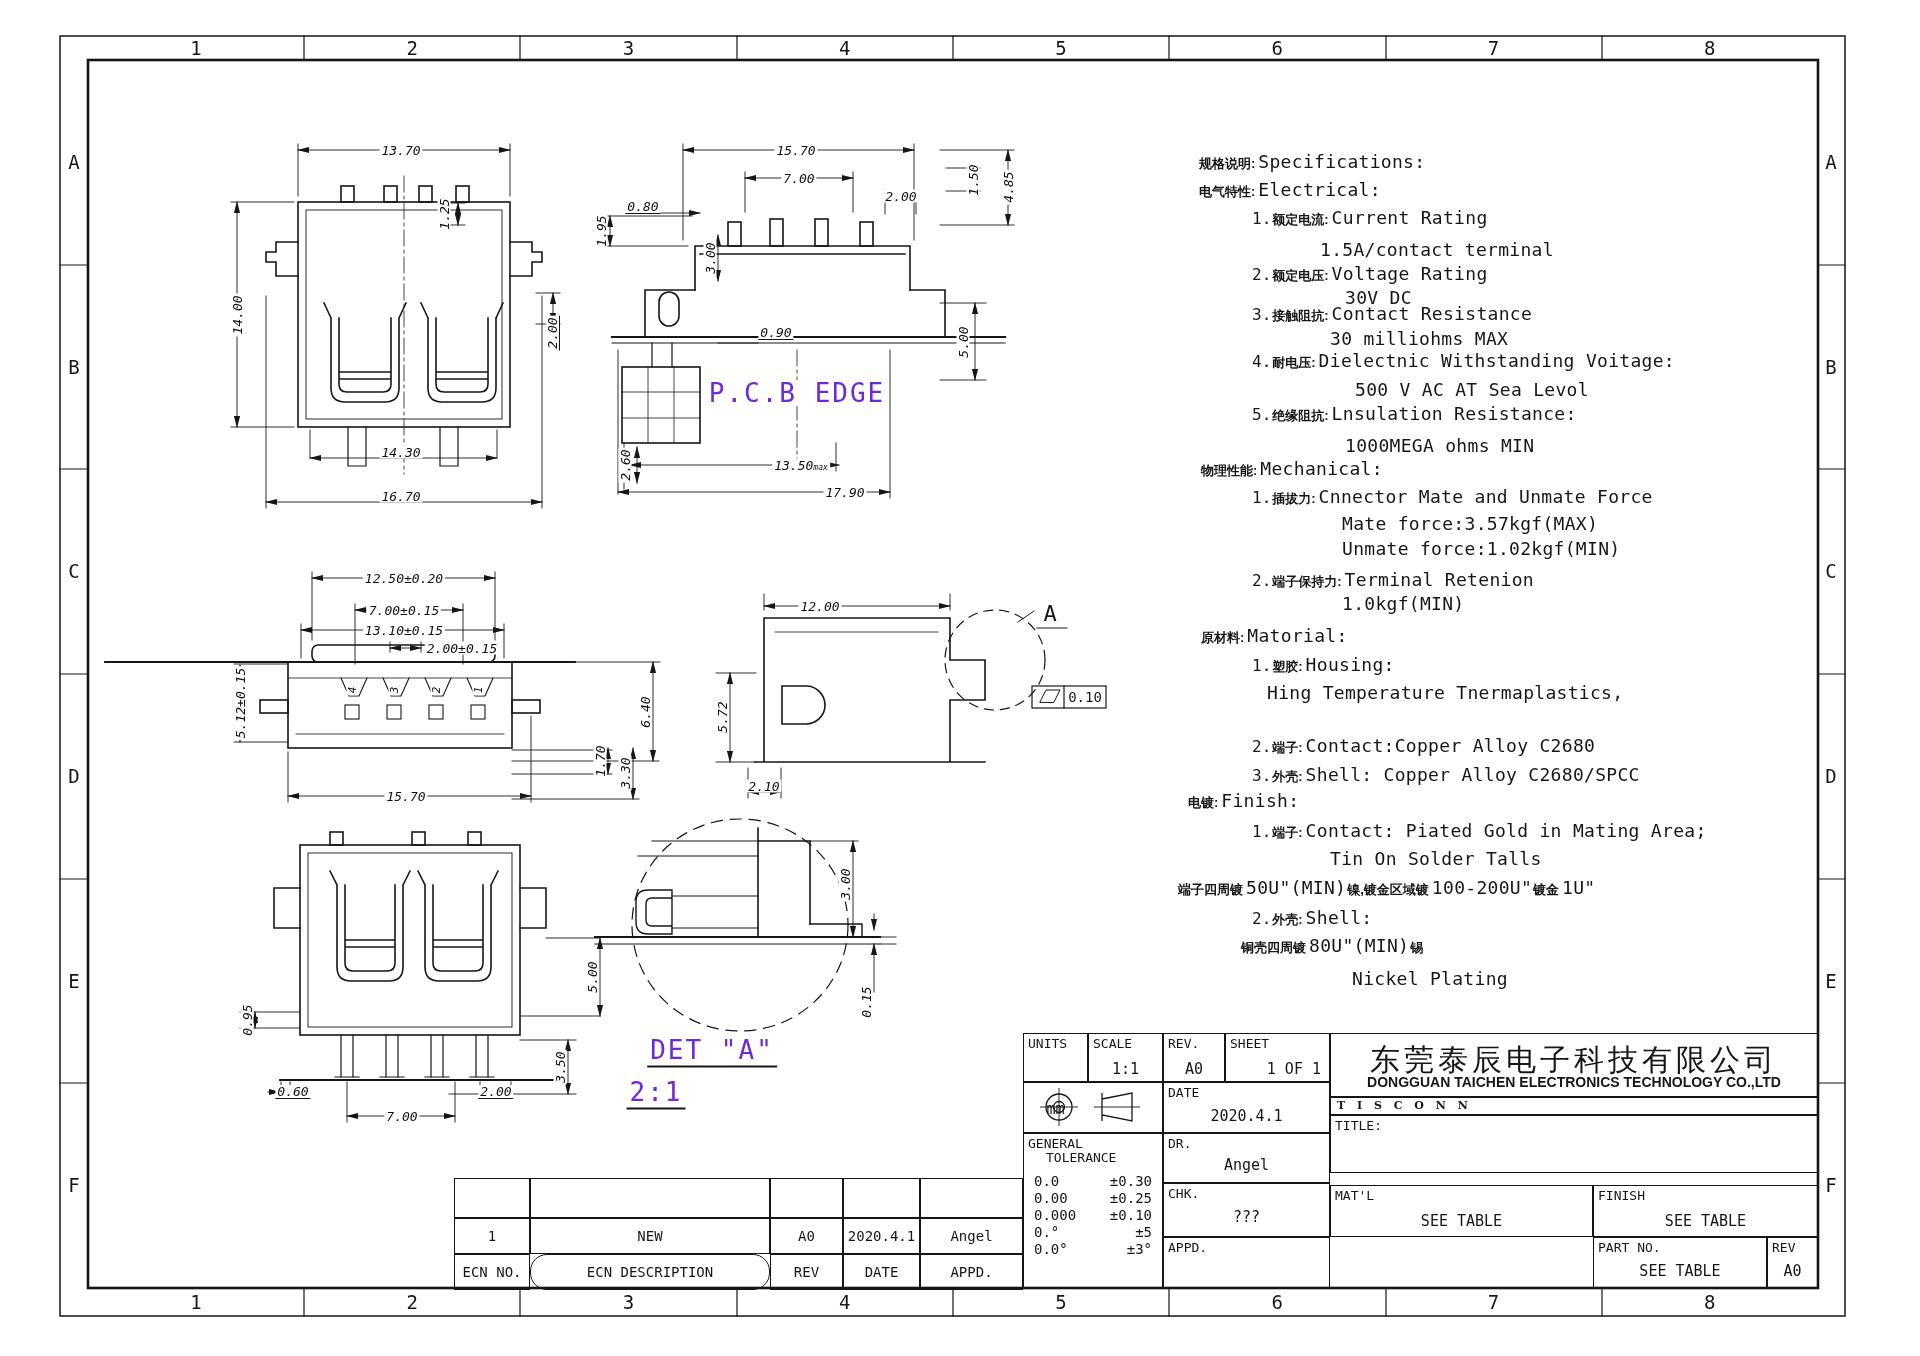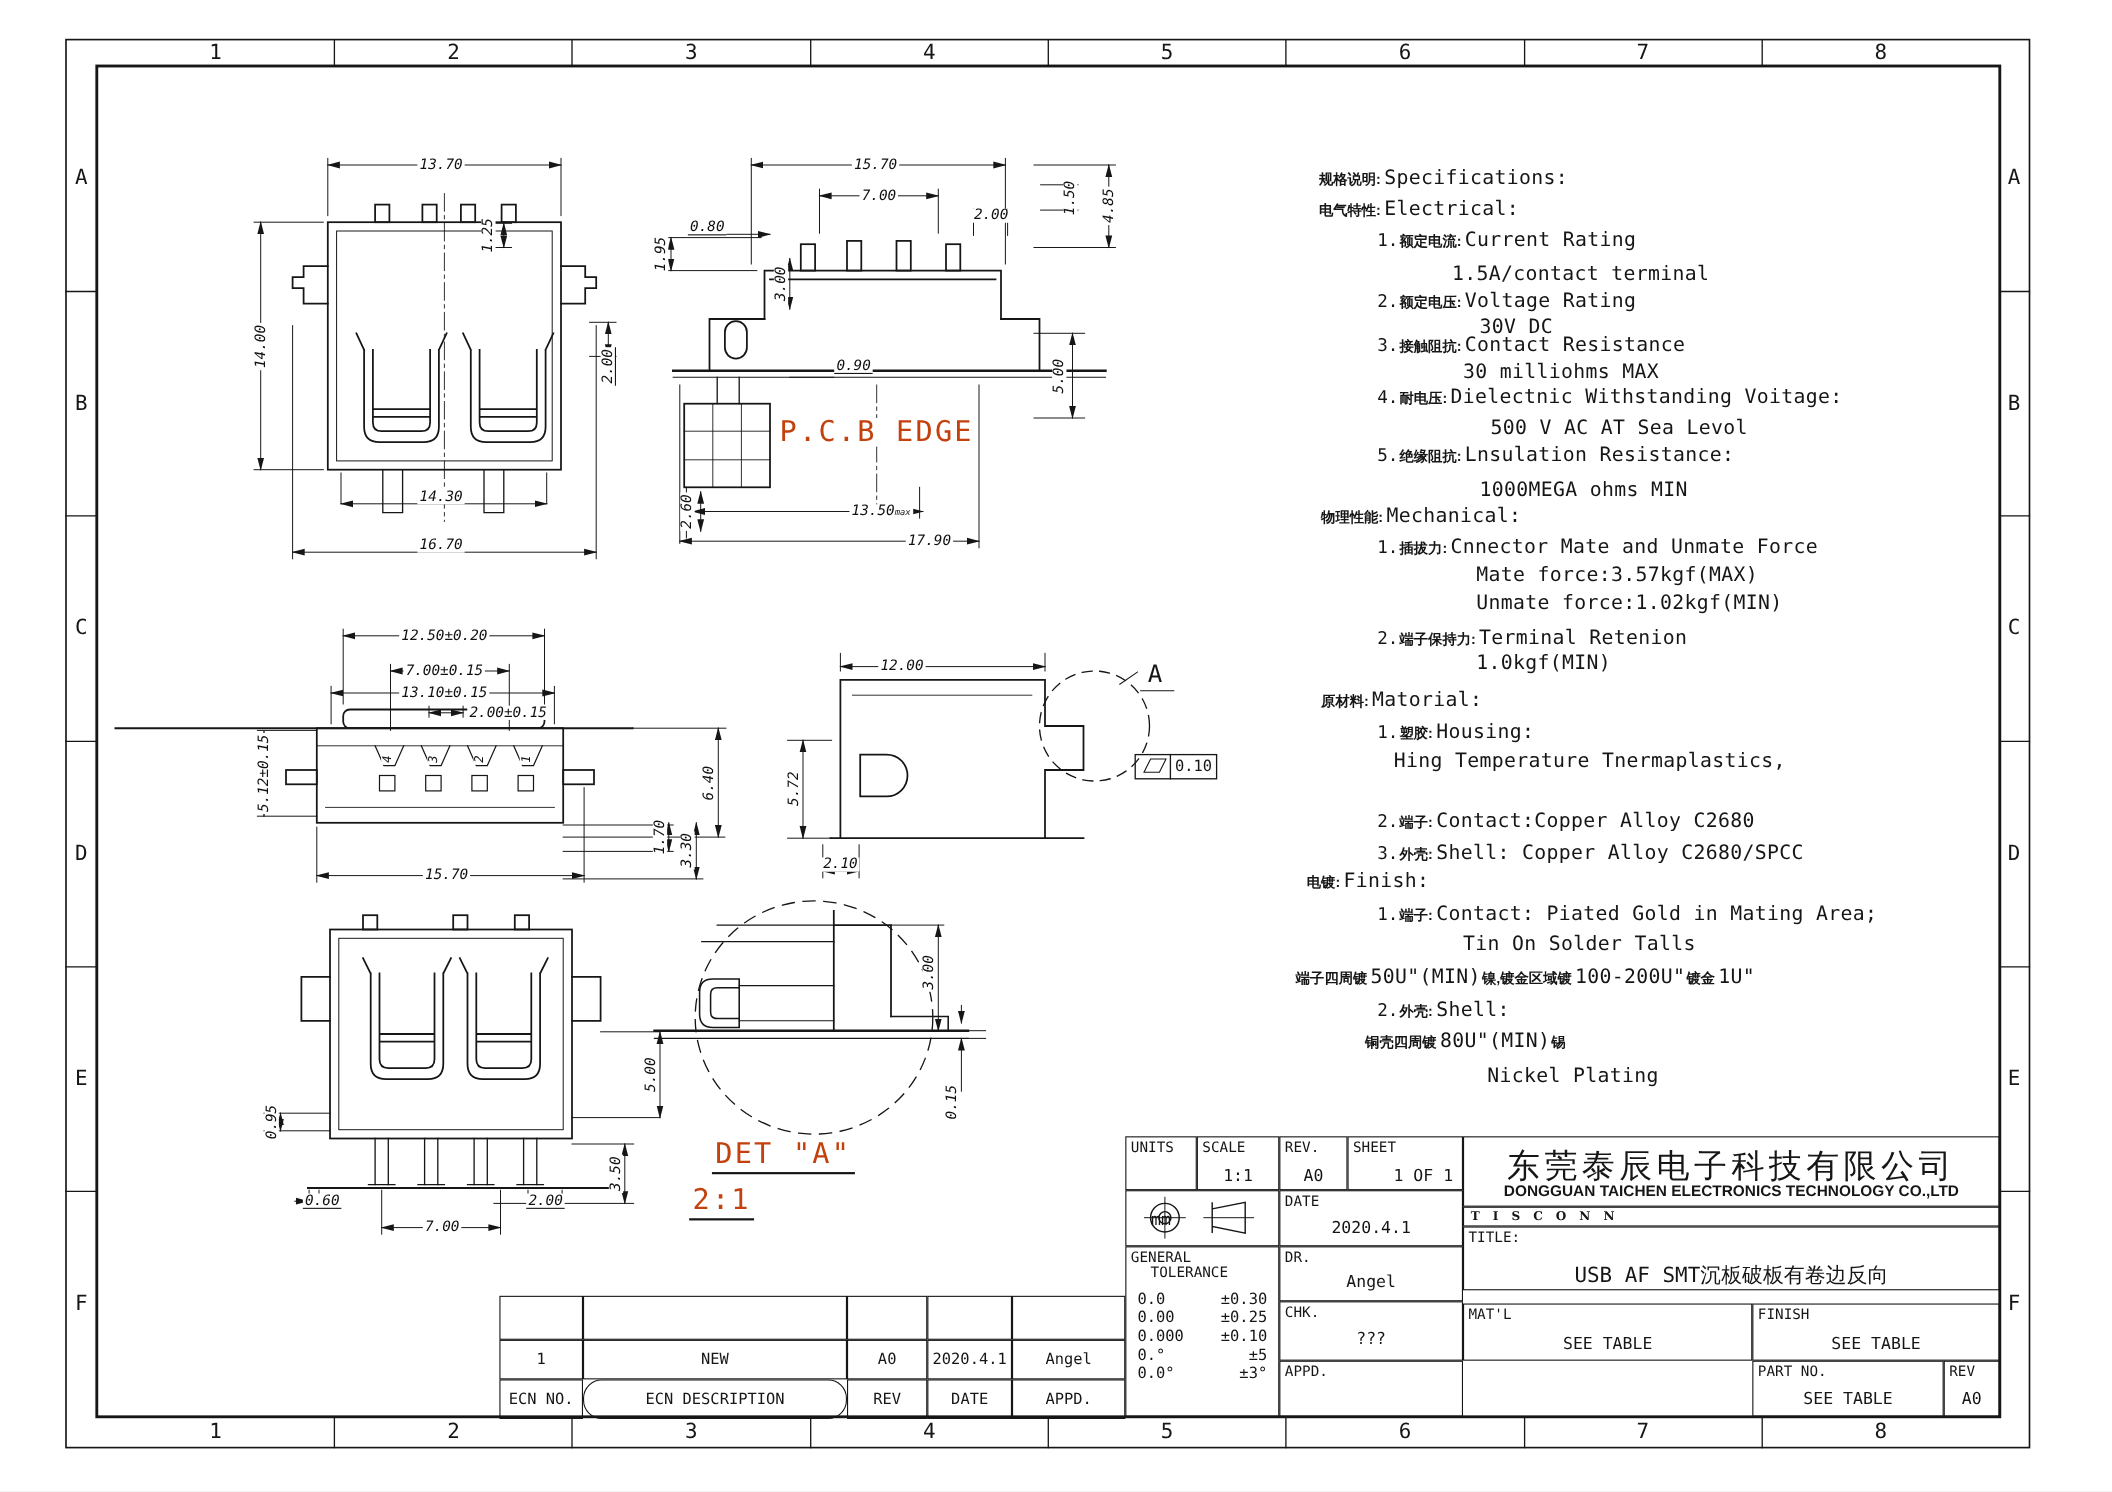--- a/index.html
+++ b/index.html
@@ -5,21 +5,21 @@
   html,body{margin:0;padding:0;background:#e8e8e8;}
   #sheet{position:relative;width:1920px;height:1356px;background:#ffffff;overflow:hidden;
          font-family:"Liberation Sans",sans-serif;color:#161616;}
   #art{position:absolute;left:0;top:0;}
   
   .dim{position:absolute;font:italic 13px "DejaVu Sans Mono",monospace;color:#111;background:#fff;
        padding:0 2px;white-space:nowrap;transform:translate(-50%,-50%);line-height:1;}
   .dim.rot{transform:translate(-50%,-50%) rotate(-90deg);}
   .dim.u{border-bottom:1px solid #161616;}
   .dim .sub{font-size:8px;}
-  .big{position:absolute;font:26px "DejaVu Sans Mono",monospace;letter-spacing:2px;color:#c2410c;
+  .big{position:absolute;font:26px "DejaVu Sans Mono",monospace;letter-spacing:2px;color:#6d28d9;
        background:#fff;padding:0 3px;white-space:nowrap;transform:translate(-50%,-50%);line-height:1;}
   .big.und{border-bottom:2px solid #161616;padding-bottom:3px;}
   .small-ref{position:absolute;font:22px "DejaVu Sans Mono",monospace;color:#161616;
        transform:translate(-50%,-50%);line-height:1;}
   .flatval{position:absolute;font:14px "DejaVu Sans Mono",monospace;color:#161616;
        transform:translate(-50%,-50%);line-height:1;}
   
   .specline{position:absolute;transform:translateY(-50%);white-space:nowrap;color:#161616;line-height:1;}
   .specline .num{font:16px "DejaVu Sans Mono",monospace;}
   .specline .cn{font:600 13px "Liberation Sans",sans-serif;margin:0 3px 0 1px;}
@@ -406,21 +406,20 @@
   </div>
   <div class="cell" style="left:307px;top:0;width:488px;height:64px;">
     <div class="company-cn">东莞泰辰电子科技有限公司</div>
     <div class="company-en">DONGGUAN TAICHEN ELECTRONICS TECHNOLOGY CO.,LTD</div>
   </div>
   <div class="cell" style="left:307px;top:64px;width:488px;height:18px;">
     <div class="brand">T I S C O N N</div>
   </div>
   <div class="cell" style="left:307px;top:82px;width:488px;height:58px;">
     <div class="cl">TITLE:</div>
-    <div class="titleval">USB AF SMT沉板破板有卷边反向</div>
   </div>
   <div class="cell" style="left:307px;top:152px;width:263px;height:52px;">
     <div class="cl">MAT'L</div>
     <div class="cv" style="top:26px;">SEE TABLE</div>
   </div>
   <div class="cell" style="left:570px;top:152px;width:225px;height:52px;">
     <div class="cl">FINISH</div>
     <div class="cv" style="top:26px;">SEE TABLE</div>
   </div>
   <div class="cell" style="left:570px;top:204px;width:174px;height:51px;">

